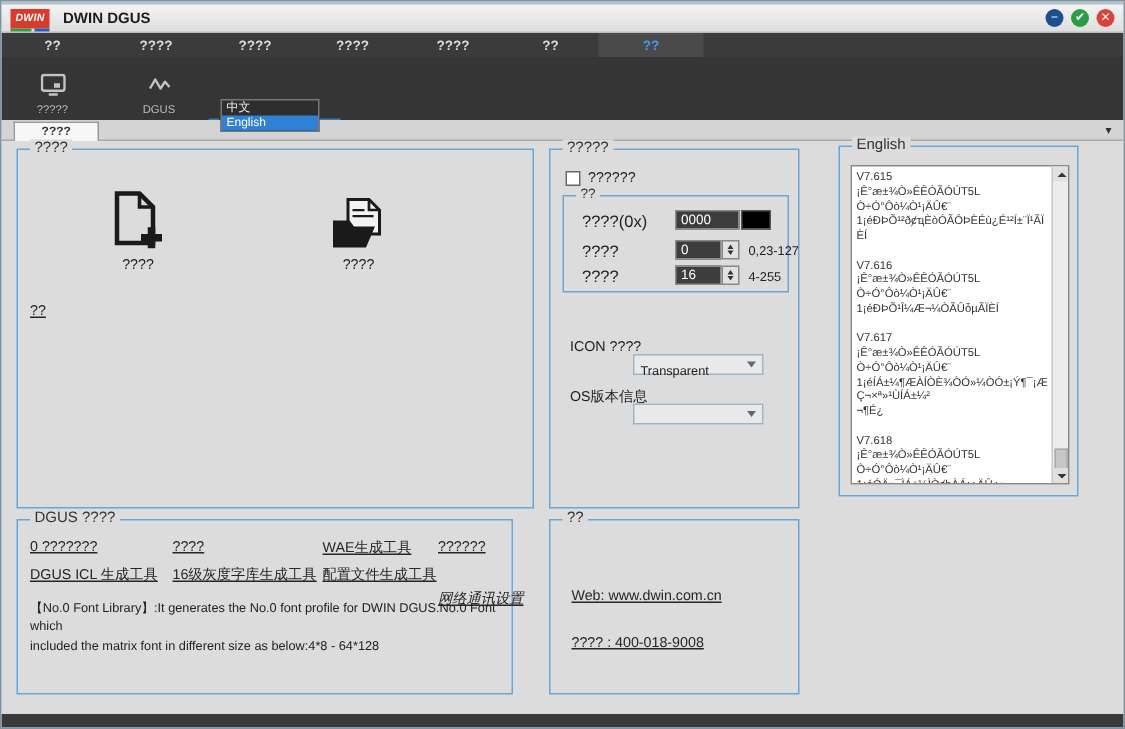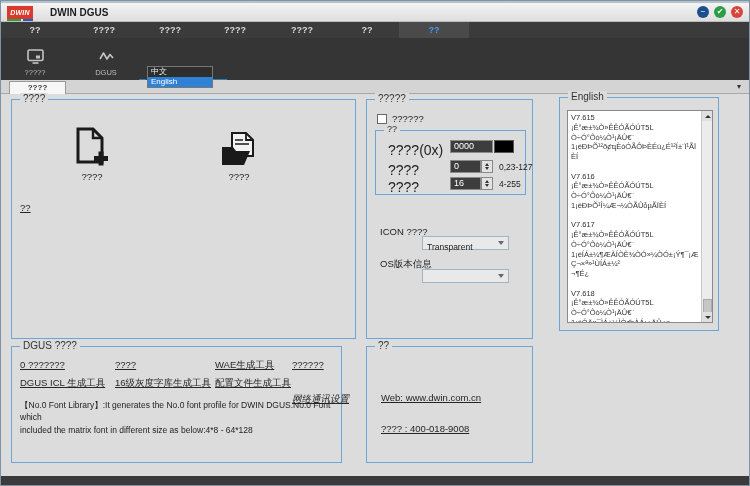--- a/index.html
+++ b/index.html
@@ -8,21 +8,21 @@
   .window { position:relative; width:750px; height:486px; background:#dcdcdc; border:1px solid #7e94a3; overflow:hidden; }
 
   
   .titlebar { position:absolute; top:0; left:0; right:0; height:21px;
     background:linear-gradient(#f4f4f4,#dedede); border-top:2px solid #b6c3cc; border-bottom:1px solid #bdbdbd;
     display:flex; align-items:center; padding:0 6px; }
   .logo { width:26px; height:13px; background:#d93a2b; position:relative; display:flex; align-items:center; justify-content:center; }
   .logo span { color:#fff; font-size:7px; font-weight:bold; font-style:italic; letter-spacing:.2px; }
   .logo::after { content:""; position:absolute; left:0; bottom:-2px; width:14px; height:2px; background:#2e9e44; }
   .logo::before { content:""; position:absolute; right:0; bottom:-2px; width:10px; height:2px; background:#1b62c4; }
-  .title-text { margin-left:17px; font-size:10px; font-weight:bold; color:#1d1d1d; }
+  .title-text { margin-left:9px; font-size:10px; font-weight:bold; color:#1d1d1d; }
   .winbtns { margin-left:auto; display:flex; gap:5px; }
   .winbtn { width:12px; height:12px; border-radius:50%; color:#fff; font-size:8px; line-height:12px; text-align:center; cursor:pointer; }
   .winbtn.min { background:#1c4f8d; }
   .winbtn.max { background:#2a9e44; }
   .winbtn.close { background:#d9443a; }
 
   
   .menubar { position:absolute; top:21px; left:0; right:0; height:16px; background:#3b3b3b; }
   .menu-item { position:absolute; top:0; height:16px; line-height:16px; text-align:center;
     font-size:9px; font-weight:bold; color:#dcdcdc; cursor:pointer; }
@@ -60,21 +60,21 @@
   .link { position:absolute; font-size:9.5px; color:#262626; text-decoration:underline; cursor:pointer; white-space:nowrap; }
 
   
   .bigbtn { position:absolute; cursor:pointer; }
   .cap { position:absolute; width:70px; text-align:center; font-size:9.5px; color:#222; }
 
   
   .checkrow { position:absolute; left:10px; top:13px; display:flex; align-items:center; gap:5px; cursor:pointer; }
   .checkbox { width:10px; height:10px; background:#fff; border:1px solid #666; }
   .checklabel { font-size:9.5px; color:#222; }
-  .slabel { position:absolute; font-size:14px; color:#222; white-space:nowrap; }
+  .slabel { position:absolute; font-size:11px; color:#222; white-space:nowrap; }
   .dark-input { position:absolute; background:#3d3d3d; color:#fff; border:1px solid #8a8a8a; font-size:9px; height:13px; line-height:11px; padding-left:3px; }
   .swatch { position:absolute; width:20px; height:13px; background:#000000; border:1px solid #555; cursor:pointer; }
   .spinner { position:absolute; width:12px; height:13px; background:#e2e2e2; border:1px solid #888; display:flex; flex-direction:column; align-items:center; justify-content:space-evenly; cursor:pointer; }
   .tri-u { width:0; height:0; border-left:2.5px solid transparent; border-right:2.5px solid transparent; border-bottom:3px solid #333; }
   .tri-d { width:0; height:0; border-left:2.5px solid transparent; border-right:2.5px solid transparent; border-top:3px solid #333; }
   .hint { position:absolute; font-size:8.5px; color:#222; white-space:nowrap; }
   .combo-light { position:absolute; height:14px; background:#e9e9e9; border:1px solid #9fb4c4; display:flex; justify-content:space-between; align-items:center; font-size:8.5px; color:#222; padding:0 4px; cursor:pointer; }
   .combo-light .lv { white-space:nowrap;margin-top:8px; }
   .chev { width:0; height:0; border-left:3px solid transparent; border-right:3px solid transparent; border-top:4px solid #667; }
 

